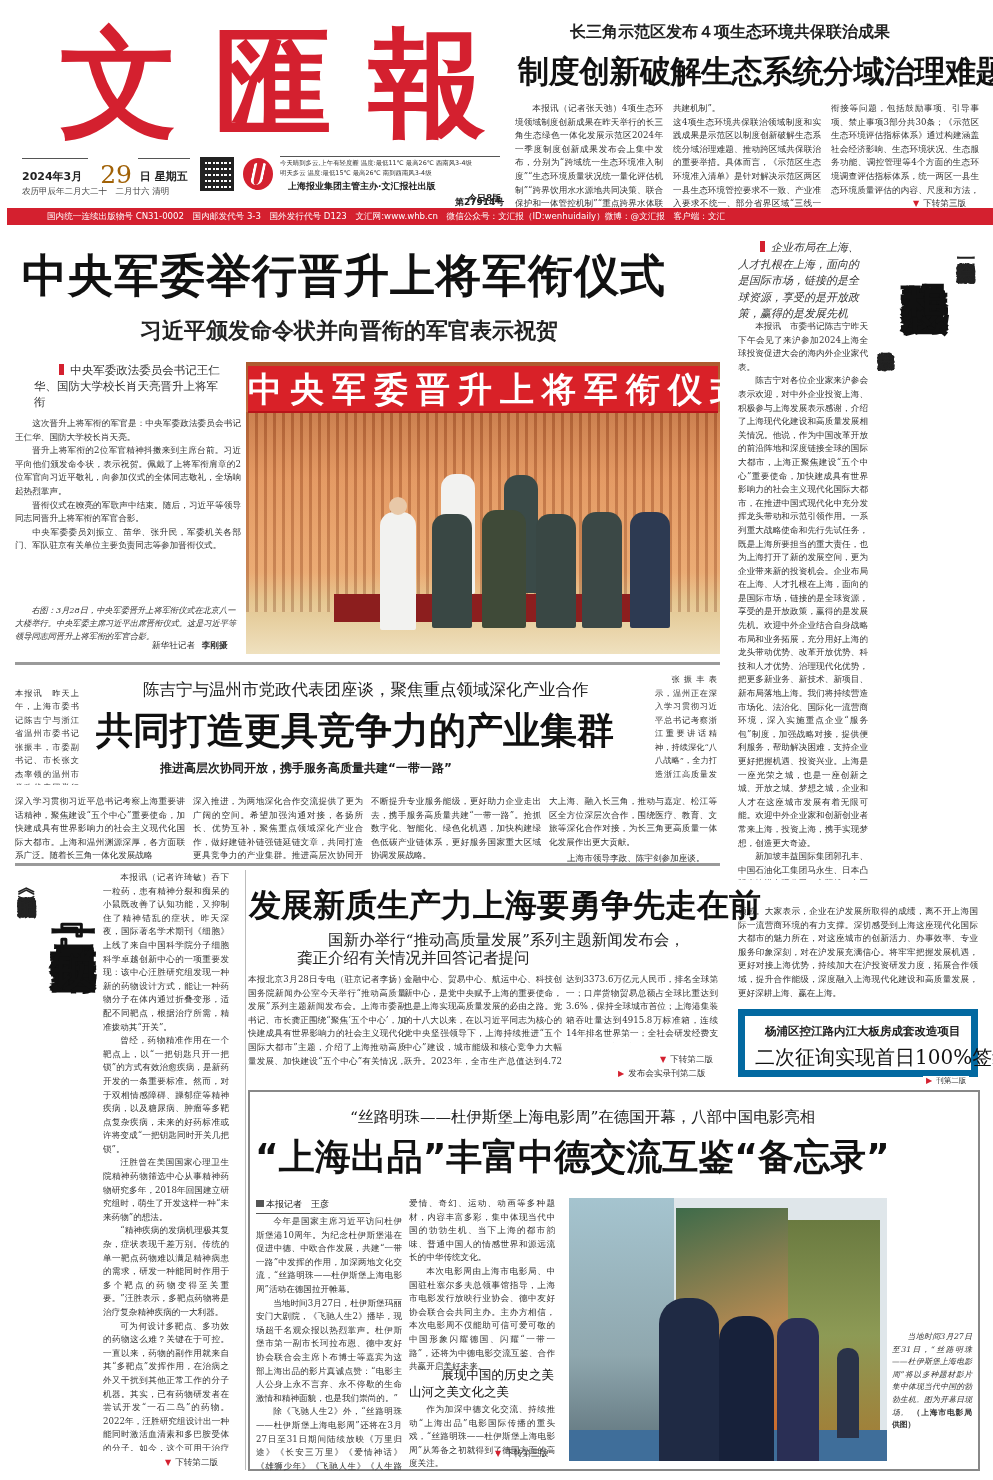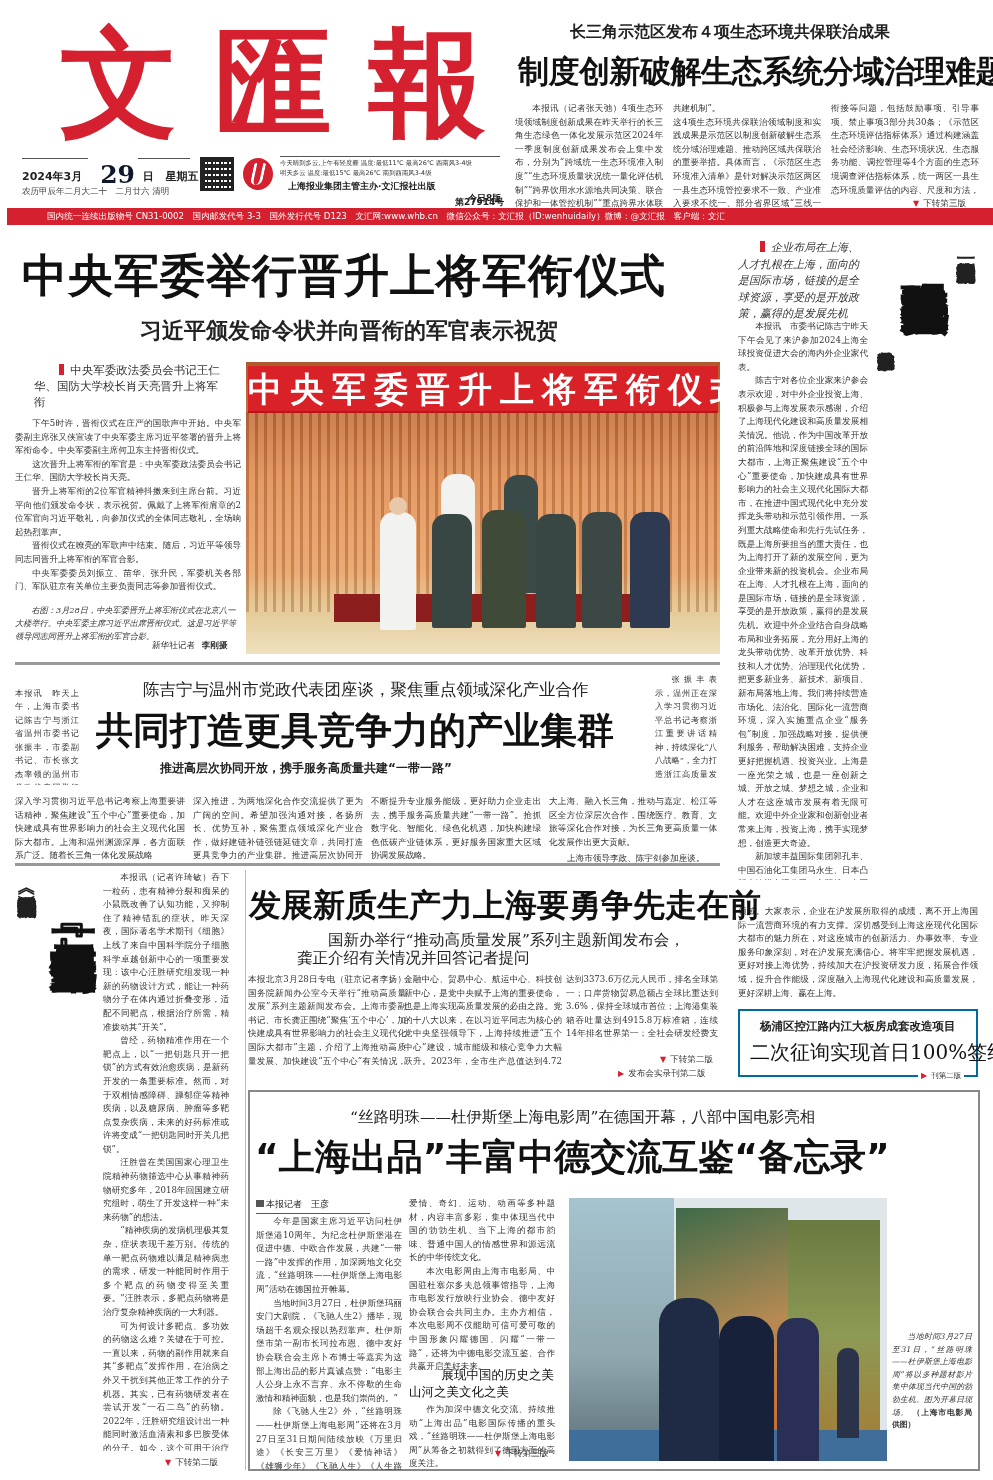--- a/index.html
+++ b/index.html
@@ -21,23 +21,23 @@
 </head>
 <body>
 
 <div class="abs" style="left:0;top:0;width:993px;height:205px;">
   <div class="abs serif" style="left:60px;top:18px;font-size:118px;font-weight:900;color:#d4202f;letter-spacing:36px;line-height:130px;">文匯報</div>
 
   <div class="abs" style="left:22px;top:158px;width:66px;height:1px;background:#555;"></div>
   <div class="abs" style="left:138px;top:158px;width:52px;height:1px;background:#555;"></div>
   <div class="abs" style="left:22px;top:160px;font-size:11px;font-weight:bold;color:#222;">
     <span>2024年3月</span>
-    <span class="serif" style="font-size:25px;color:#0f172a;font-weight:700;margin:0 4px 0 14px;vertical-align:-3px;">29</span>
+    <span class="serif" style="font-size:25px;color:#a16207;font-weight:400;margin:0 4px 0 14px;vertical-align:-3px;">29</span>
     <span>日</span>
-    <span style="margin-left:8px;">星期五</span>
+    <span style="margin-left:0;">星期五</span>
   </div>
   <div class="abs" style="left:22px;top:186px;font-size:8.5px;color:#444;">农历甲辰年二月大二十　二月廿六 清明</div>
 
   <div class="abs" style="left:200px;top:157px;width:34px;height:34px;
        background:
        linear-gradient(90deg,#222 25%,transparent 25%,transparent 50%,#222 50%,#222 60%,transparent 60%) 0 0/8px 8px,
        linear-gradient(#222 30%,transparent 30%,transparent 60%,#222 60%) 0 0/6px 6px;border:3px solid #222;"></div>
   <div class="abs" style="left:243px;top:158px;width:30px;height:32px;border-radius:50%;background:#d4202f;">
     <div style="position:absolute;left:9px;top:5px;width:12px;height:22px;border-left:3px solid #fff;border-right:3px solid #fff;border-radius:4px 4px 10px 10px;transform:skewX(-12deg);"></div>
   </div>
@@ -67,21 +67,20 @@
 </div>
 
 <div class="abs sans" style="left:22px;top:246px;font-size:45px;font-weight:900;color:#111;white-space:nowrap;letter-spacing:1px;">中央军委举行晋升上将军衔仪式</div>
 <div class="abs sans" style="left:140px;top:316px;font-size:22px;font-weight:bold;color:#222;white-space:nowrap;">习近平颁发命令状并向晋衔的军官表示祝贺</div>
 
 <div class="abs" style="left:34px;top:362px;width:190px;font-size:11.5px;line-height:16px;color:#333;text-indent:2.2em;">
   <span class="red-mark"></span><span>中央军委政法委员会书记王仁华、国防大学校长肖天亮晋升上将军衔</span>
 </div>
 
 <div class="abs body-text" style="left:15px;top:417px;width:226px;">
-  <p>下午5时许，晋衔仪式在庄严的国歌声中开始。中央军委副主席张又侠宣读了中央军委主席习近平签署的晋升上将军衔命令。中央军委副主席何卫东主持晋衔仪式。</p>
   <p>这次晋升上将军衔的军官是：中央军委政法委员会书记王仁华、国防大学校长肖天亮。</p>
   <p>晋升上将军衔的2位军官精神抖擞来到主席台前。习近平向他们颁发命令状，表示祝贺。佩戴了上将军衔肩章的2位军官向习近平敬礼，向参加仪式的全体同志敬礼，全场响起热烈掌声。</p>
   <p>晋衔仪式在嘹亮的军歌声中结束。随后，习近平等领导同志同晋升上将军衔的军官合影。</p>
   <p>中央军委委员刘振立、苗华、张升民，军委机关各部门、军队驻京有关单位主要负责同志等参加晋衔仪式。</p>
 </div>
 <div class="abs" style="left:15px;top:604px;width:226px;font-family:'DejaVu Serif',serif;font-size:8.2px;line-height:13px;color:#333;font-style:italic;text-indent:2em;">
   <span>右图：3月28日，中央军委晋升上将军衔仪式在北京八一大楼举行。中央军委主席习近平出席晋衔仪式。这是习近平等领导同志同晋升上将军衔的军官合影。</span>
 </div>
 <div class="abs" style="left:152px;top:640px;font-size:8.6px;color:#333;">
   <span>新华社记者</span>
@@ -159,21 +158,21 @@
 <div class="abs serif" style="left:249px;top:884px;font-size:32px;font-weight:900;color:#111;white-space:nowrap;">发展新质生产力上海要勇争先走在前</div>
 <div class="abs serif" style="left:328px;top:930px;font-size:15.5px;color:#222;white-space:nowrap;">国新办举行“推动高质量发展”系列主题新闻发布会，</div>
 <div class="abs serif" style="left:297px;top:948px;font-size:15.5px;color:#222;white-space:nowrap;">龚正介绍有关情况并回答记者提问</div>
 <div class="abs body-text" style="left:248px;top:973px;width:158px;height:96px;overflow:hidden;white-space:pre-line;"><span>本报北京3月28日专电（驻京记者李扬）国务院新闻办公室今天举行“推动高质量发展”系列主题新闻发布会。上海市委副书记、市长龚正围绕“聚焦‘五个中心’，加快建成具有世界影响力的社会主义现代化国际大都市”主题，介绍了上海推动高质量发展、加快建设“五个中心”有关情况，并回答媒体记者提问。
 龚正说，加快建设国际经济中心、</span></div>
 <div class="abs body-text" style="left:404px;top:973px;width:158px;height:96px;overflow:hidden;"><span>金融中心、贸易中心、航运中心、科技创新中心，是党中央赋予上海的重要使命，也是上海实现高质量发展的必由之路。党的十八大以来，在以习近平同志为核心的党中央坚强领导下，上海持续推进“五个中心”建设，城市能级和核心竞争力大幅跃升。2023年，全市生产总值达到4.72万亿元人民币，位居全球城市前列；金融市场交易总额再创新高，</span></div>
 <div class="abs body-text" style="left:566px;top:973px;width:152px;height:70px;overflow:hidden;"><span>达到3373.6万亿元人民币，排名全球第一；口岸货物贸易总额占全球比重达到3.6%，保持全球城市首位；上海港集装箱吞吐量达到4915.8万标准箱，连续14年排名世界第一；全社会研发经费支出相当于全市生产总值的比例达到4.4%左右，首次跻身全球“最佳科技集群”前五名。</span></div>
 <div class="abs cont" style="left:660px;top:1054px;"><span class="tri-down">▼</span><span>下转第二版</span></div>
 <div class="abs cont" style="left:618px;top:1068px;"><span class="tri-right">▶</span><span>发布会实录刊第二版</span></div>
 
-<div class="abs" style="left:738px;top:1009px;width:240px;height:68px;border:2px solid #0369a1;">
+<div class="abs" style="left:738px;top:1009px;width:240px;height:68px;border:7px solid #0369a1;">
   <div class="abs sans" style="left:20px;top:8px;font-size:11.5px;font-weight:bold;color:#222;white-space:nowrap;">杨浦区控江路内江大板房成套改造项目</div>
   <div class="abs serif" style="left:10px;top:28px;font-size:20px;color:#111;white-space:nowrap;">二次征询实现首日100%签约</div>
   <div class="abs cont" style="left:178px;top:60px;background:#fff;padding:0 3px;font-size:7.5px;"><span class="tri-right">▶</span><span>刊第二版</span></div>
 </div>
 
 <div class="abs" style="left:248px;top:1090px;width:732px;height:381px;border:2px solid #888;"></div>
 <div class="abs serif" style="left:350px;top:1107px;font-size:15.5px;color:#222;white-space:nowrap;">“丝路明珠——杜伊斯堡上海电影周”在德国开幕，八部中国电影亮相</div>
 <div class="abs sans" style="left:255px;top:1133px;font-size:36px;font-weight:900;color:#111;white-space:nowrap;">“上海出品”丰富中德交流互鉴“备忘录”</div>
 <div class="abs" style="left:256px;top:1198px;width:114px;font-size:9px;color:#222;border-bottom:1px solid #555;padding-bottom:2px;">
   <span style="display:inline-block;width:8px;height:7px;background:#555;margin-right:2px;"></span><span>本报记者　王彦</span>

